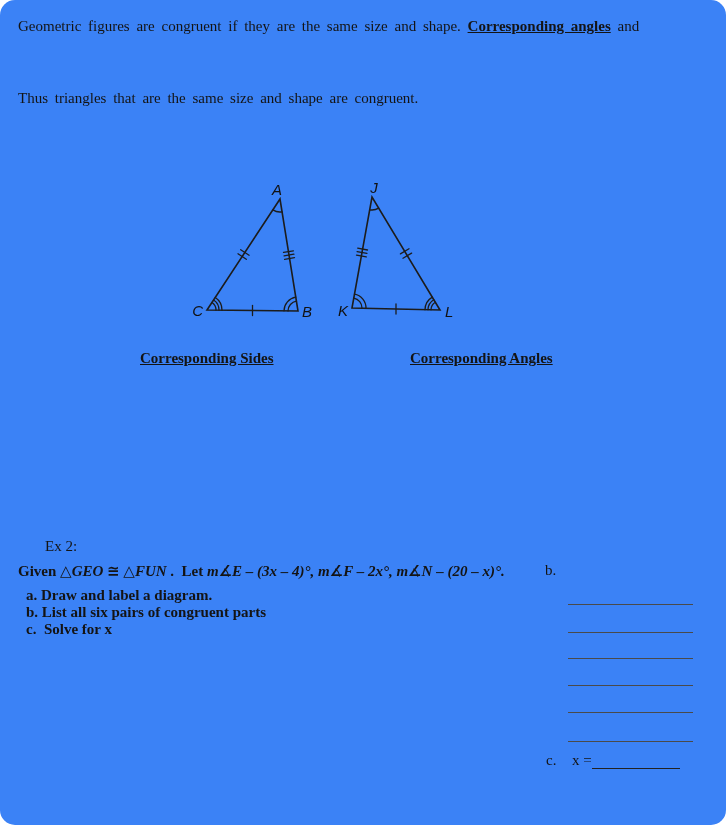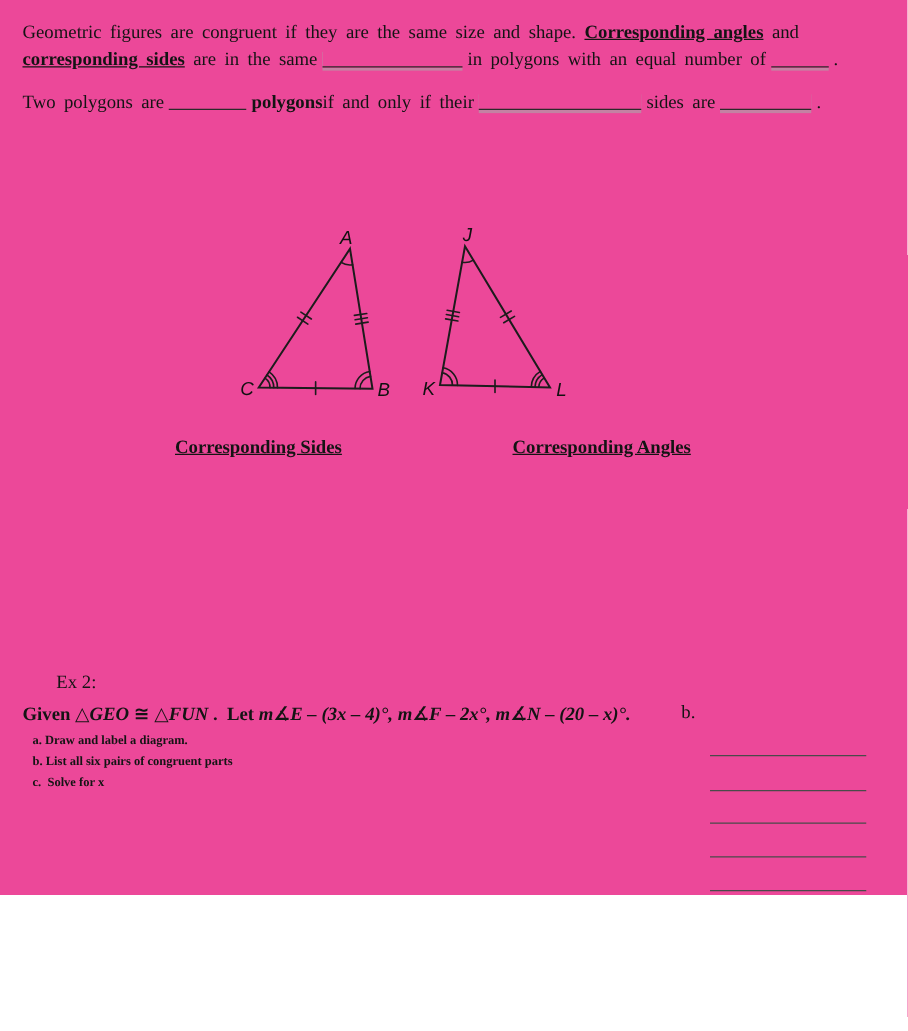--- a/index.html
+++ b/index.html
@@ -1,49 +1,48 @@
 <!DOCTYPE html>
 <html><head>
 <meta charset="utf-8">
 <style>
   html,body{margin:0;padding:0;background:#fff;}
-  #page{position:relative;width:726px;height:716px;background:#ec4899;overflow:hidden;
-        font-family:"Liberation Serif","DejaVu Serif",serif;color:#141414;font-size:15px;}
+  #page{position:relative;width:726px;height:825px;background:#3b82f6;overflow:hidden;
+        font-family:"Liberation Serif","DejaVu Serif",serif;color:#141414;font-size:15px;border-radius:15px;}
   .abs{position:absolute;white-space:pre;}
   .intro-line{word-spacing:3px;}
   .bu{font-weight:bold;text-decoration:underline;}
   .b{font-weight:bold;}
   .blank{display:inline-block;height:14px;border-bottom:1.4px solid #2a2a2a;vertical-align:-2px;margin:0 4px;}
   .blank.shaded{box-shadow:0 2.5px 0 rgba(170,170,170,.6);}
   .math{font-style:italic;font-family:"Liberation Serif","DejaVu Serif","DejaVu Sans",serif;}
   .sansital{font-style:italic;font-family:"Liberation Sans","DejaVu Sans",sans-serif;}
   .hdr{font-weight:bold;text-decoration:underline;font-size:15px;}
-  .bold-line{font-weight:bold;font-size:10px;}
+  .bold-line{font-weight:bold;font-size:15px;}
   .ans-line{position:absolute;left:568px;width:125px;height:0;border-bottom:1.4px solid #4a4a4a;}
   .ans-line:nth-of-type(1){border-color:#1a1a1a;}
   .ans-line:nth-of-type(3){border-color:#8f8f8f;}
   .ans-line:nth-of-type(4){border-color:#808080;}
   .ans-line:nth-of-type(5){border-color:#3f3f3f;}
   .ans-line:nth-of-type(6){border-color:#5a5a5a;}
   svg .stroke{stroke:#1c1c1c;stroke-width:1.6;fill:none;stroke-linecap:round;}
   svg .thin{stroke:#1c1c1c;stroke-width:1.3;fill:none;stroke-linecap:round;}
   svg text{font-style:italic;font-size:15px;fill:#111;
            font-family:"Liberation Sans","DejaVu Sans",sans-serif;}
 </style>
 </head>
 <body>
 
 <div id="page">
 
   <div class="abs intro-line" style="left:18px;top:18px;"><span>Geometric figures are congruent if they are the same size and shape. </span><span class="bu">Corresponding angles</span><span> and</span></div>
 
-  <div class="abs intro-line" style="left:18px;top:39px;"><span class="bu">corresponding sides</span><span> are in the same</span><span class="blank shaded" style="width:112px;"></span><span>in polygons with an equal number of</span><span class="blank shaded" style="width:46px;"></span><span>.</span></div>
 
-  <div class="abs intro-line" style="left:18px;top:73px;"><span>Two polygons are</span><span class="blank" style="width:62px;"></span><span class="b">polygons</span><span>if and only if their</span><span class="blank shaded" style="width:130px;"></span><span>sides are</span><span class="blank shaded" style="width:73px;"></span><span>.</span></div>
 
+  <div class="abs intro-line" style="left:18px;top:90px;"><span>Thus triangles that are the same size and shape are congruent.</span></div>
 
 
   <svg class="abs" style="left:190px;top:178px;" width="270" height="150" viewBox="190 178 270 150">
 
     <g>
       <path class="stroke" d="M207,310 L280,199 L298,311 Z"></path>
 
       <line class="thin" x1="238" y1="253.8" x2="246.3" y2="259.3"></line>
       <line class="thin" x1="240.7" y1="249.7" x2="249.1" y2="255.2"></line>
 

